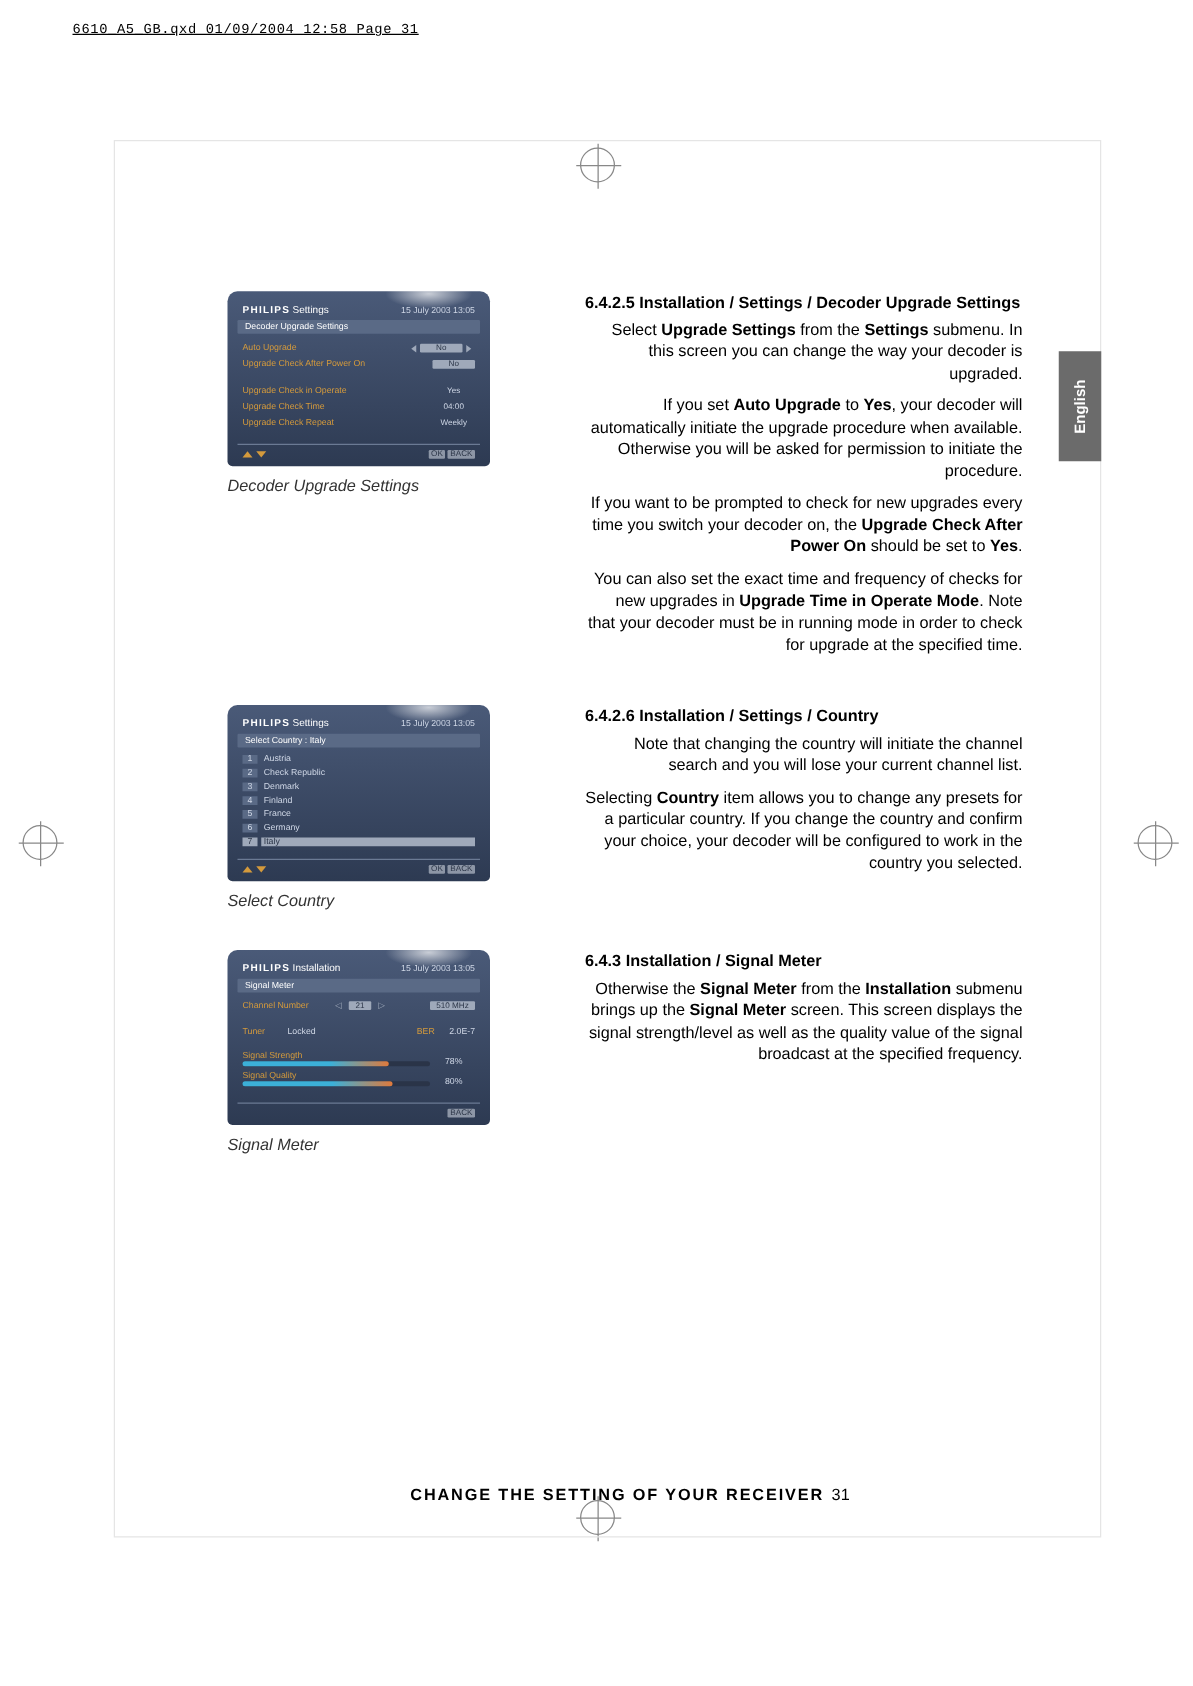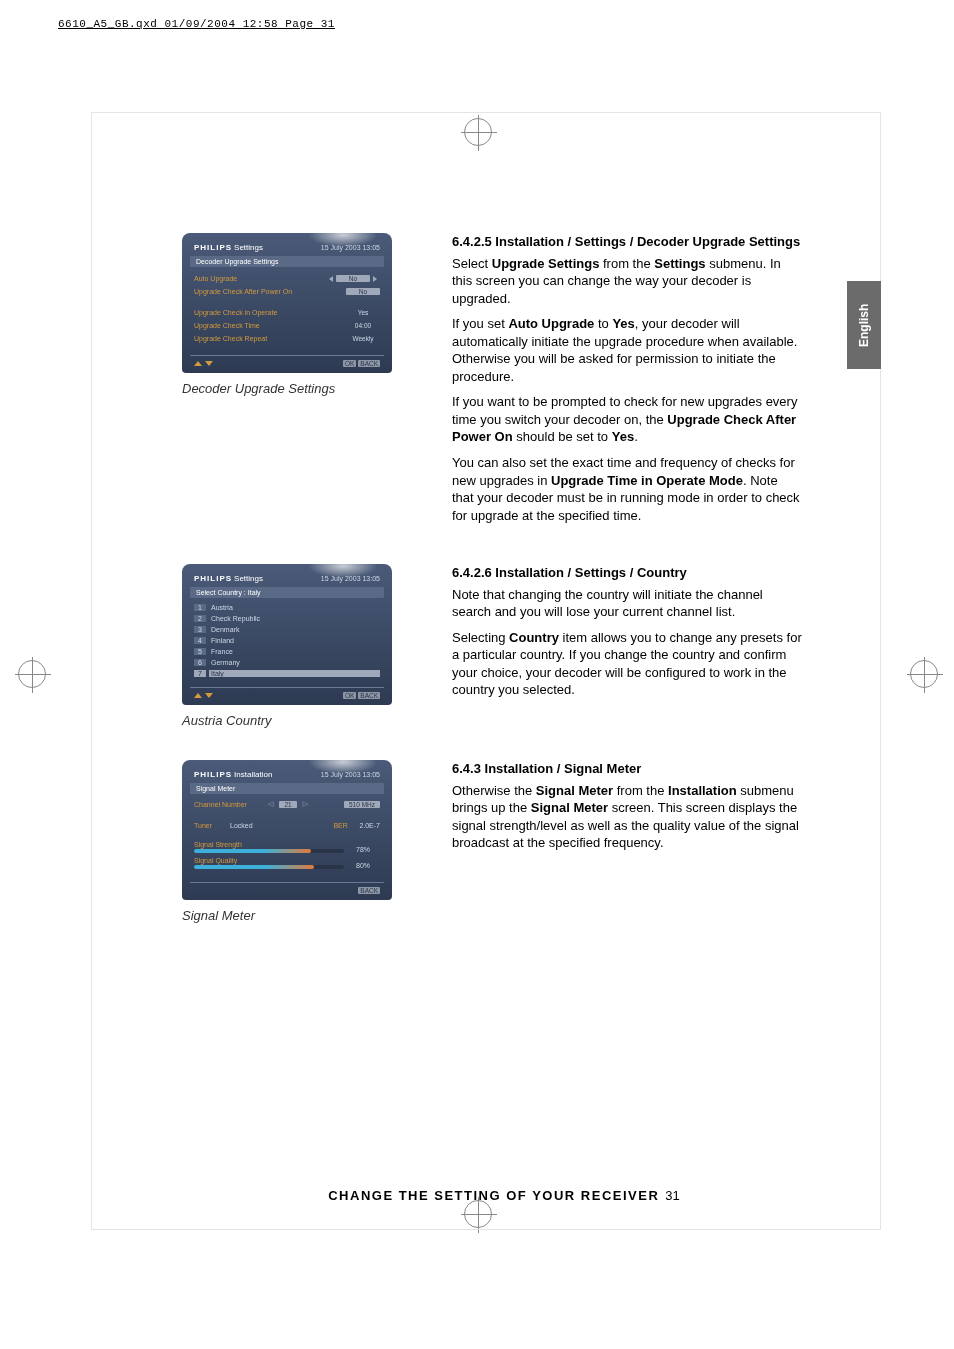--- a/index.html
+++ b/index.html
@@ -49,25 +49,25 @@
     justify-content: center;
     writing-mode: vertical-rl;
     transform: rotate(180deg);
   }
 
   .content {
     position: absolute;
     left: 90px; top: 120px;
     width: 680px;
   }
-  .row { display: flex; gap: 20px; margin-bottom: 32px; }
+  .row { display: flex; gap: 36px; margin-bottom: 32px; }
   .leftcol { width: 210px; flex: none; }
   .rightcol { width: 350px; flex: none; font-size: 13px; line-height: 1.35; margin-left: 40px; }
   .rightcol h4 { font-size: 13px; font-weight: bold; margin-bottom: 4px; }
-  .rightcol p { margin-bottom: 8px; }
+  .rightcol p { margin-bottom: 8px; text-align: right; }
   .rightcol b { font-weight: bold; }
   .caption { font-style: italic; font-size: 13px; margin-top: 8px; color: #333; }
 
   
   .tv {
     width: 210px;
     background: linear-gradient(#4a5a78, #2d3a52);
     border-radius: 8px 8px 4px 4px;
     position: relative;
     padding: 10px 8px 6px 8px;
@@ -270,21 +270,21 @@
           <div class="tv-foot">
             <div class="nav-tri">
                 <div class="tri up"></div>
                 <div class="tri dn"></div>
               </div>
             <div class="foot-btns">
               <span>OK</span><span>BACK</span>
             </div>
           </div>
         </div>
-        <div class="caption">Austria Country</div>
+        <div class="caption">Select Country</div>
       </div>
       <div class="rightcol">
         <h4>6.4.2.6 Installation / Settings / Country</h4>
         <p>Note that changing the country will initiate the channel search and you will lose your current channel list.</p>
         <p>
           <span>Selecting </span><b>Country</b><span> item allows you to change any presets for a particular country. If you change the country and confirm your choice, your decoder will be configured to work in the country you selected.</span>
         </p>
       </div>
     </div>
 

